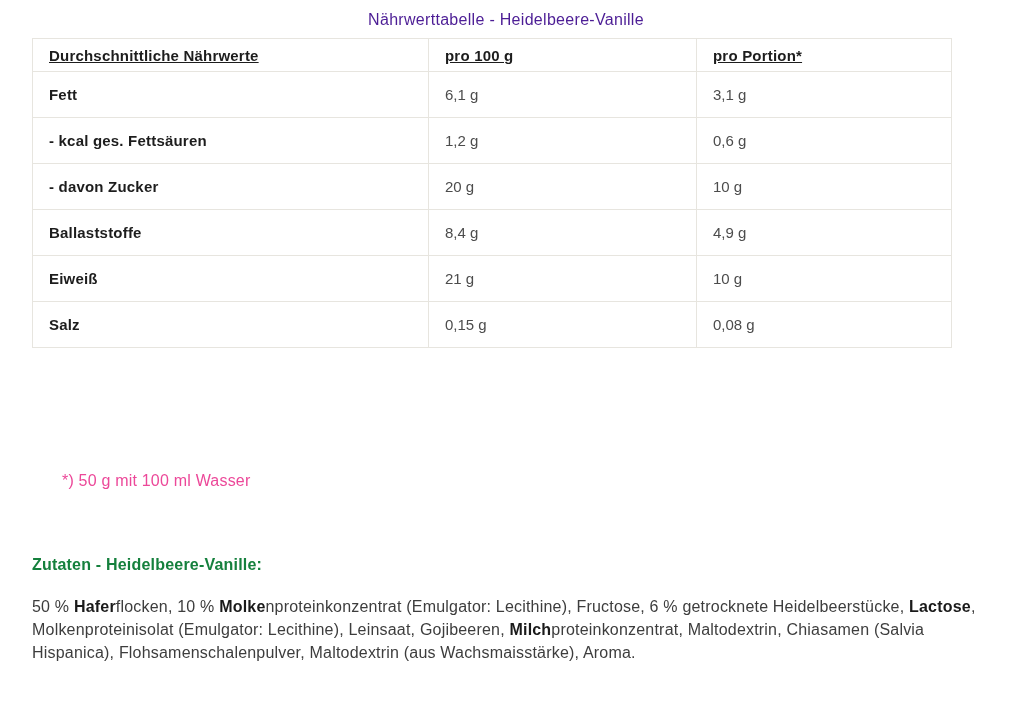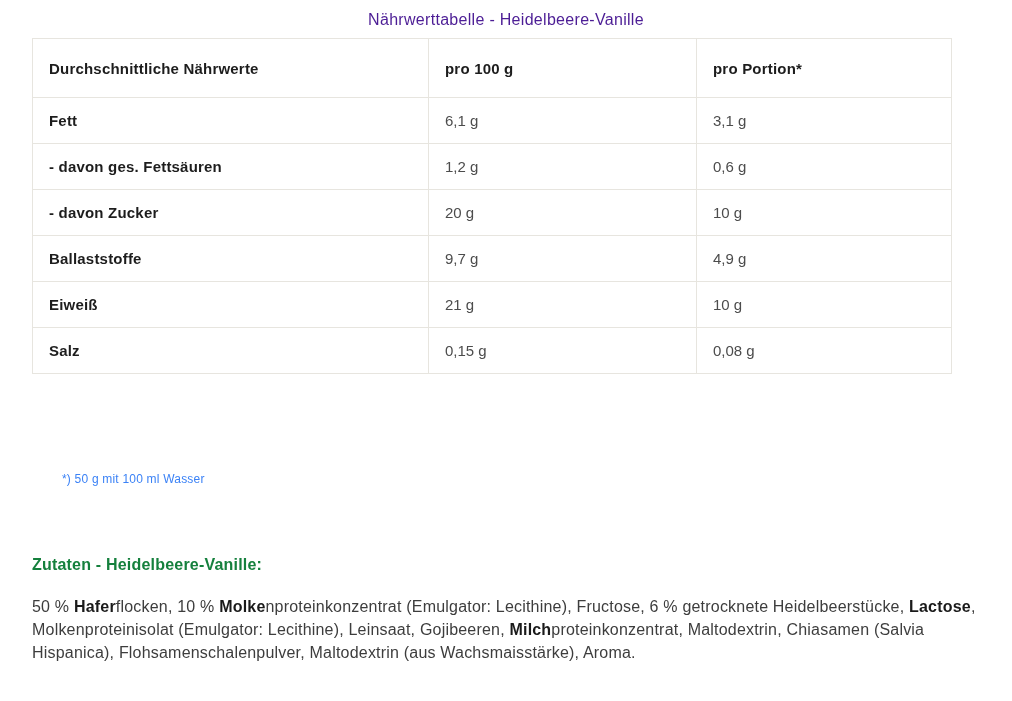--- a/index.html
+++ b/index.html
@@ -36,42 +36,43 @@
   table.nutrition col.c2 { width: 268px; }
   table.nutrition col.c3 { width: 255px; }
   table.nutrition th, table.nutrition td {
     border: 1px solid #e7e5df;
     vertical-align: middle;
     text-align: left;
     padding: 0 10px 0 16px;
     font-size: 15px;
   }
   table.nutrition thead th {
-    height: 59px;
+    height: 33px;
     font-weight: bold;
     color: #1d1d1d;
     letter-spacing: 0.2px;
+    text-decoration: underline;
   }
   table.nutrition tbody tr { height: 46px; }
   table.nutrition tbody th {
     font-weight: bold;
     color: #1d1d1d;
     letter-spacing: 0.2px;
   }
   table.nutrition tbody td {
     font-weight: normal;
     color: #4c4c4c;
   }
 
   .footnote {
     position: absolute;
     left: 62px;
     top: 472px;
-    font-size: 12px;
-    color: #3b82f6;
+    font-size: 16px;
+    color: #ec4899;
     letter-spacing: 0.2px;
   }
 
   .ingredients {
     position: absolute;
     left: 32px;
     top: 556px;
     width: 952px;
   }
   .ingredients-heading {
@@ -110,32 +111,32 @@
       <th>pro Portion*</th>
     </tr>
   </thead>
   <tbody>
       <tr>
         <th>Fett</th>
         <td>6,1 g</td>
         <td>3,1 g</td>
       </tr>
       <tr>
-        <th>- davon ges. Fettsäuren</th>
+        <th>- kcal ges. Fettsäuren</th>
         <td>1,2 g</td>
         <td>0,6 g</td>
       </tr>
       <tr>
         <th>- davon Zucker</th>
         <td>20 g</td>
         <td>10 g</td>
       </tr>
       <tr>
         <th>Ballaststoffe</th>
-        <td>9,7 g</td>
+        <td>8,4 g</td>
         <td>4,9 g</td>
       </tr>
       <tr>
         <th>Eiweiß</th>
         <td>21 g</td>
         <td>10 g</td>
       </tr>
       <tr>
         <th>Salz</th>
         <td>0,15 g</td>

